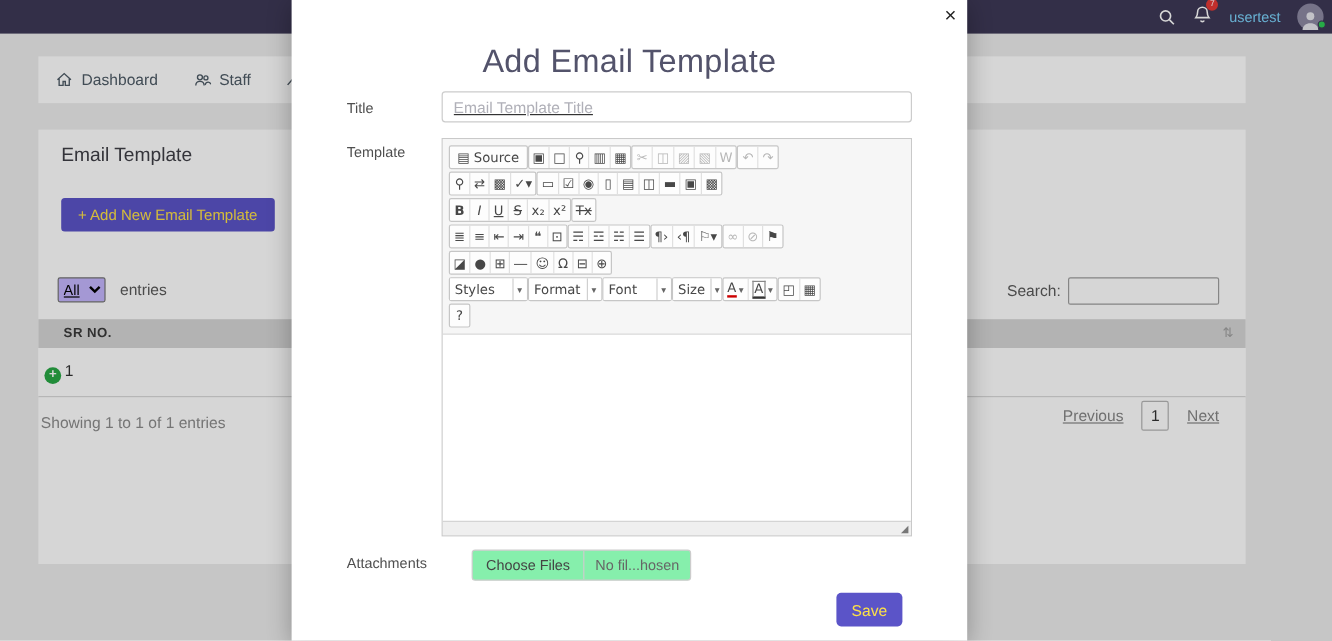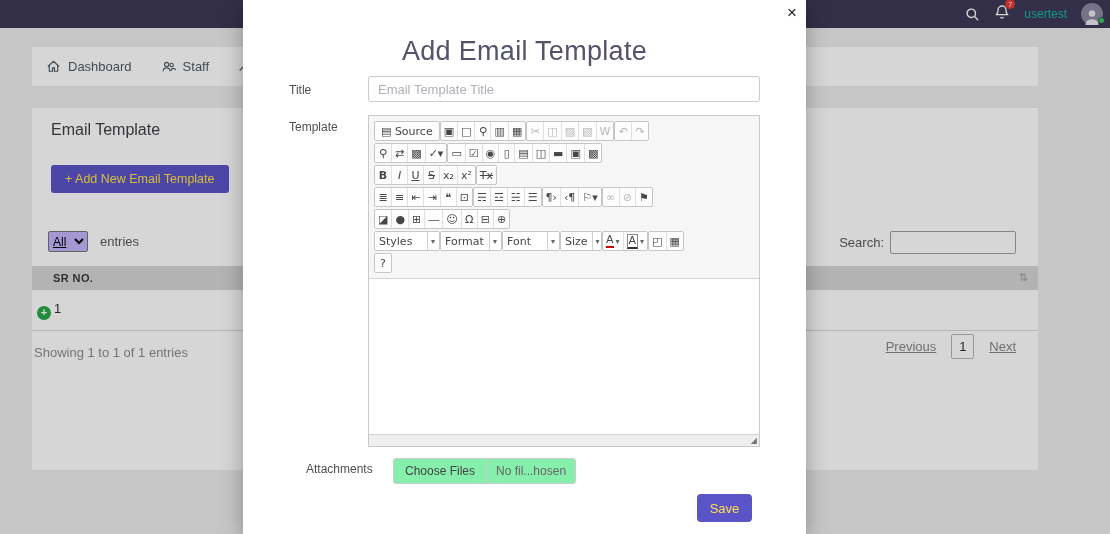--- a/index.html
+++ b/index.html
@@ -11,21 +11,21 @@
   }
   
   .topbar { position:absolute; left:0; top:0; width:1110px; height:28px;
     background:#3d3956; display:flex; align-items:center; justify-content:flex-end;
     gap:14px; padding-right:7px; z-index:1; }
   .tb-icon { display:flex; align-items:center; cursor:pointer; }
   .bell-wrap { position:relative; }
   .badge { position:absolute; top:-5px; right:-5px; min-width:10px; height:10px;
     background:#e53935; color:#fff; font-size:7px; border-radius:50%;
     display:flex; align-items:center; justify-content:center; }
-  .username { color:#14b8a6; font-size:12px; cursor:pointer; }
+  .username { color:#7dd3fc; font-size:12px; cursor:pointer; }
   .avatar { width:22px; height:22px; border-radius:50%; background:#8d89a3;
     position:relative; display:flex; align-items:flex-end; justify-content:center; cursor:pointer; }
   .avatar svg { display:block; }
   .status-dot { position:absolute; right:-2px; bottom:1px; width:7px; height:7px;
     background:#2ecc54; border-radius:50%; border:1px solid #3d3956; }
   
   .nav-card { position:absolute; left:32px; top:47px; width:1006px; height:39px;
     background:#fff; z-index:1; }
   .nav-items { display:flex; align-items:center; gap:29px; height:100%; padding-left:14px; }
   .nav-item { display:flex; align-items:center; gap:7px; font-size:13px; color:#4e5b66; cursor:pointer; }
@@ -60,24 +60,24 @@
   
   .overlay { position:absolute; inset:0; background:rgba(0,0,0,0.16); z-index:5; }
   .modal { position:absolute; left:243px; top:0; width:563px; height:534px; background:#fff;
     border-radius:0 0 0 0; box-shadow:0 4px 20px rgba(0,0,0,.3); z-index:10; }
   .close { position:absolute; top:3px; right:9px; font-size:17px; color:#222; cursor:pointer; line-height:20px; }
   .modal-title { position:absolute; top:36px; left:0; width:100%; text-align:center;
     font-size:27px; font-weight:400; color:#53536b; letter-spacing:.3px; }
   .lbl { position:absolute; left:46px; font-size:12px; color:#4f4f4f; }
   .lbl-title { top:83px; }
   .lbl-template { top:120px; }
-  .lbl-attach { top:462px;margin-left:17px; }
+  .lbl-attach { top:462px; }
   .title-input { position:absolute; left:125px; top:76px; width:392px; height:26px;
     border:1px solid #ccc; border-radius:3px; padding:0 9px; font-size:13px; color:#333;
-    font-family:"Liberation Sans",sans-serif; }
+    font-family:"Liberation Sans",sans-serif;text-decoration:underline; }
   .title-input::placeholder { color:#b0b0b8; }
   
   .editor { position:absolute; left:125px; top:115px; width:392px; height:332px;
     border:1px solid #c9c9c9; background:#fff; display:flex; flex-direction:column;
     font-family:"DejaVu Sans", sans-serif; }
   .ed-toolbar { background:#f6f6f6; border-bottom:1px solid #d4d4d4; padding:3px 5px; }
   .tb-row { display:flex; align-items:center; margin:2px 0; }
   .tb-group { display:inline-flex; align-items:stretch; border:1px solid #c6c6c6; border-radius:2px; background:#fdfdfd; height:20px; }
   .tb-btn { min-width:16px; padding:0 3px; font-size:11px; color:#474747; display:inline-flex;
     align-items:center; justify-content:center; cursor:pointer; }

